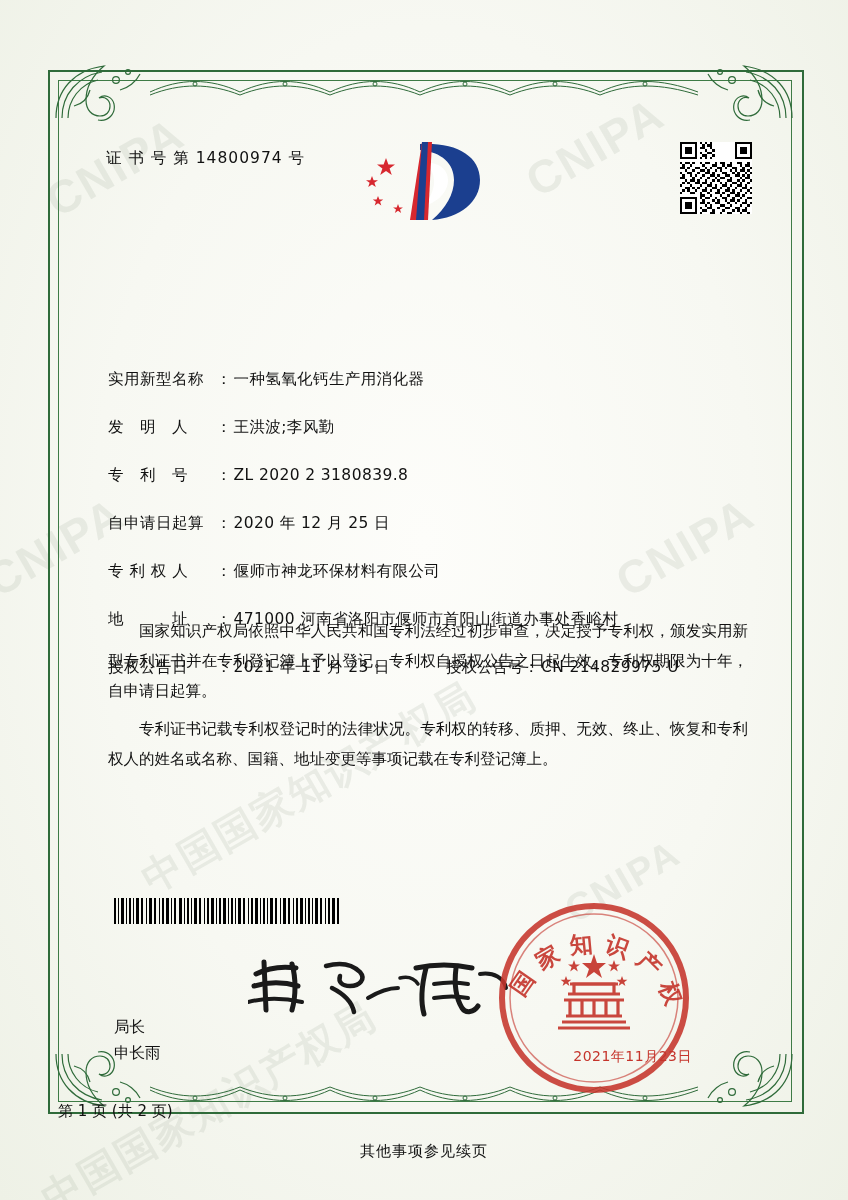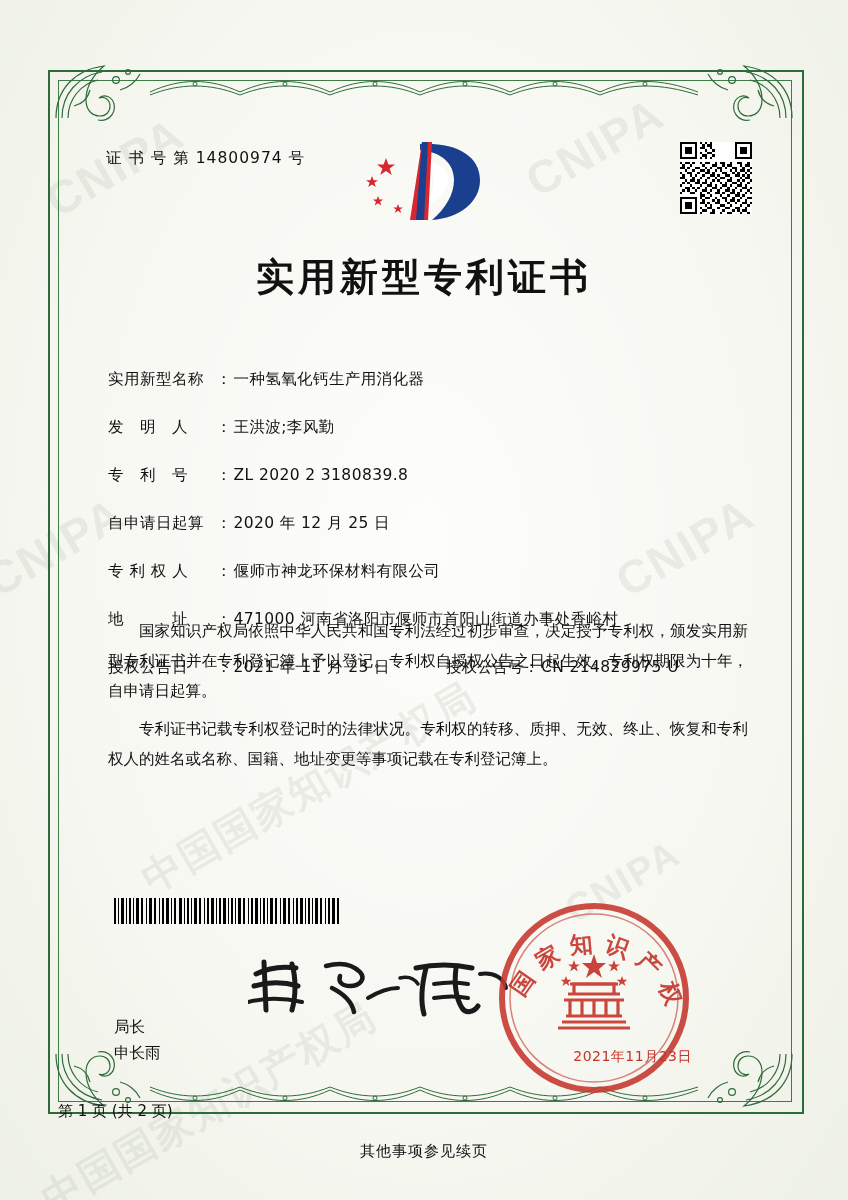--- a/index.html
+++ b/index.html
@@ -584,21 +584,20 @@
 
         <g fill="#d7282f">
           <polygon points="42,20 44.4,26.4 51,26.4 45.6,30.4 47.8,37 42,33 36.2,37 38.4,30.4 33,26.4 39.6,26.4"></polygon>
           <polygon points="28,38 29.6,42.2 34,42.2 30.4,44.8 31.8,49 28,46.4 24.2,49 25.6,44.8 22,42.2 26.4,42.2"></polygon>
           <polygon points="34,58 35.4,61.6 39.2,61.6 36.1,63.8 37.3,67.5 34,65.2 30.7,67.5 31.9,63.8 28.8,61.6 32.6,61.6"></polygon>
           <polygon points="54,66 55.3,69.4 58.9,69.4 56,71.5 57.1,75 54,72.8 50.9,75 52,71.5 49.1,69.4 52.7,69.4"></polygon>
         </g>
       </svg>
     </div>
 
-    <div class="main-title">实用新型专利证书</div>
 
     <div class="fields">
       <div class="field-row">
         <span class="field-label">实用新型名称</span>
         <span class="field-colon">：</span>
         <span class="field-value">一种氢氧化钙生产用消化器</span>
       </div>
       <div class="field-row">
         <span class="field-label">发　明　人</span>
         <span class="field-colon">：</span>

